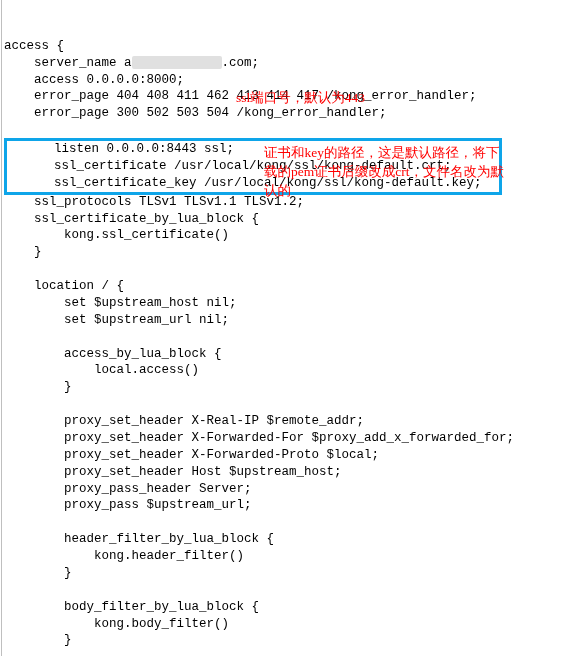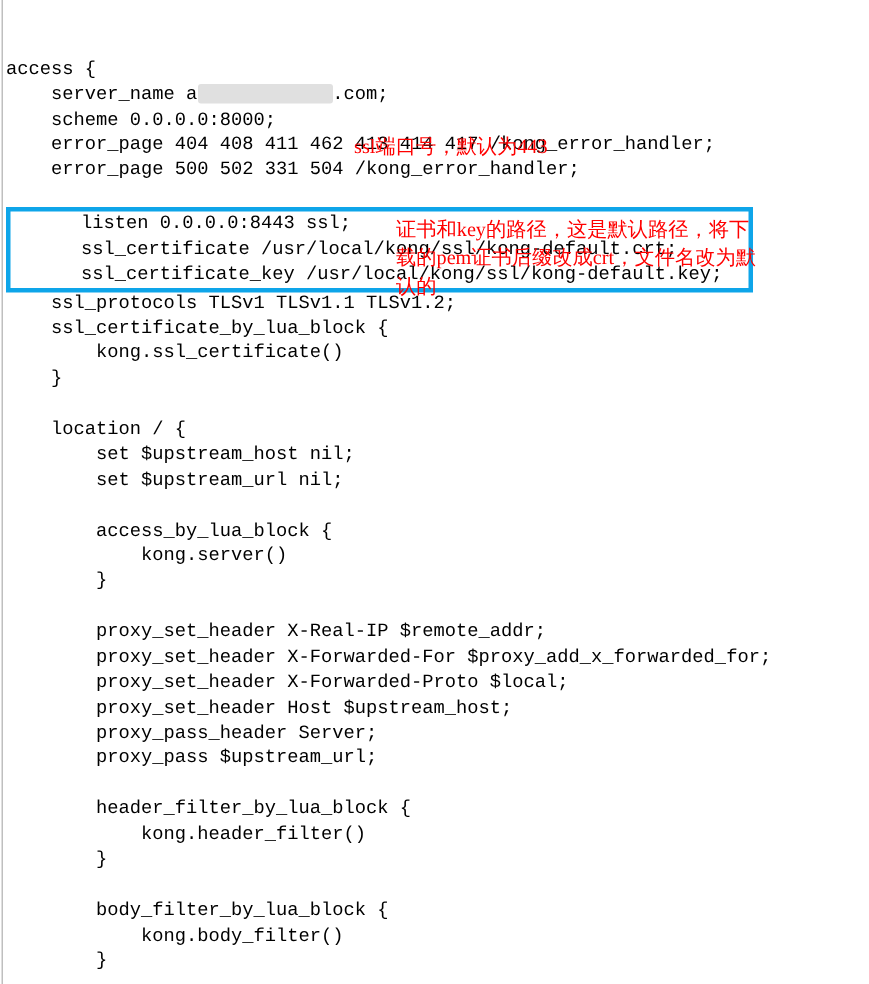--- a/index.html
+++ b/index.html
@@ -59,38 +59,38 @@
     vertical-align: middle;
     border-radius: 2px;
     filter: blur(0.5px);
   }
 </style>
 </head>
 <body>
 <div class="left-border"></div>
 <span><span>access {</span>
     <span>server_name a</span><span class="redacted"></span><span>.com;</span>
-    <span>scheme 0.0.0.0:8000;</span>
+    <span>access 0.0.0.0:8000;</span>
     <span>error_page 404 408 411 462 413 414 417 /kong_error_handler;</span>
-    <span>error_page 500 502 331 504 /kong_error_handler;</span>
+    <span>error_page 300 502 503 504 /kong_error_handler;</span>
 
 <span class="hl-box">    <span>listen 0.0.0.0:8443 ssl;</span>
     <span>ssl_certificate /usr/local/kong/ssl/kong-default.crt;</span>
     <span>ssl_certificate_key /usr/local/kong/ssl/kong-default.key;</span></span>
     <span>ssl_protocols TLSv1 TLSv1.1 TLSv1.2;</span>
     <span>ssl_certificate_by_lua_block {</span>
         <span>kong.ssl_certificate()</span>
     <span>}</span>
 
     <span>location / {</span>
         <span>set $upstream_host nil;</span>
         <span>set $upstream_url nil;</span>
 
         <span>access_by_lua_block {</span>
-            <span>kong.server()</span>
+            <span>local.access()</span>
         <span>}</span>
 
         <span>proxy_set_header X-Real-IP $remote_addr;</span>
         <span>proxy_set_header X-Forwarded-For $proxy_add_x_forwarded_for;</span>
         <span>proxy_set_header X-Forwarded-Proto $local;</span>
         <span>proxy_set_header Host $upstream_host;</span>
         <span>proxy_pass_header Server;</span>
         <span>proxy_pass $upstream_url;</span>
 
         <span>header_filter_by_lua_block {</span>

